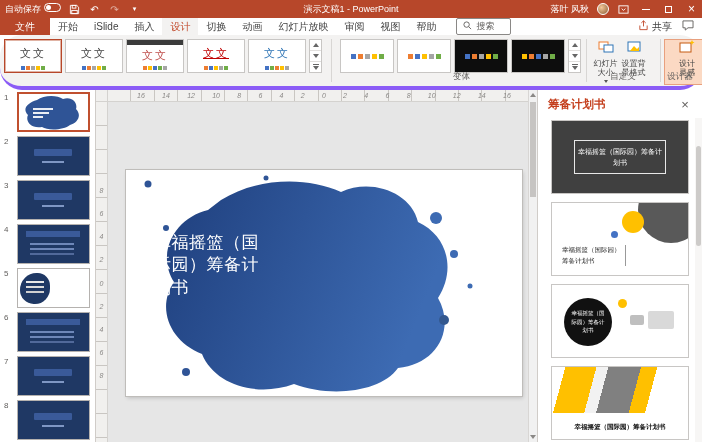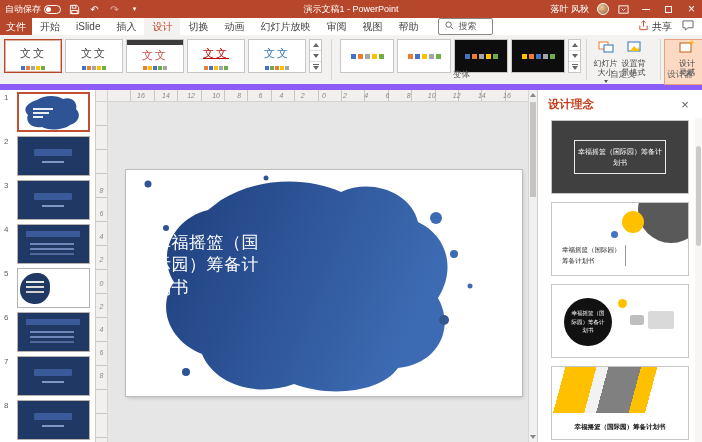--- a/index.html
+++ b/index.html
@@ -3,47 +3,47 @@
 <meta charset="utf-8">
 <style>
   * { margin:0; padding:0; box-sizing:border-box; }
   body { background:#888; }
   .app{position:relative;width:702px;height:442px;background:#fff;overflow:hidden;
        font-family:"Liberation Sans","DejaVu Sans",sans-serif;color:#333;}
 
   
   .titlebar{position:absolute;top:0;left:0;right:0;height:18px;background:#b7472a;
             display:flex;align-items:center;color:#fff;font-size:9px;padding:0 5px;gap:7px;}
-  .autosave{display:flex;align-items:center;gap:3px;}
+  .autosave{display:flex;align-items:flex-start;gap:3px;}
   .toggle{width:17px;height:9px;border:1px solid #fff;border-radius:5px;position:relative;}
   .toggle .knob{position:absolute;left:1px;top:1px;width:5px;height:5px;background:#fff;border-radius:50%;}
   .tb-icon{width:13px;height:13px;display:flex;align-items:center;justify-content:center;color:#fff;}
   .undo-glyph::before{content:"\21B6";font-size:10px;}
   .redo-glyph::before{content:"\21B7";font-size:10px;opacity:.55;}
   .qat-drop::before{content:"\25BE";font-size:7px;}
   .tb-title{position:absolute;left:50%;transform:translateX(-50%);white-space:nowrap;font-size:9px;}
   .tb-right{position:absolute;right:3px;top:0;height:18px;display:flex;align-items:center;gap:8px;}
   .avatar{width:12px;height:12px;border-radius:50%;background:radial-gradient(circle at 35% 35%,#f3c89a,#8a5a33);border:1px solid #fff;}
   .win-btn{width:15px;height:14px;display:flex;align-items:center;justify-content:center;}
   .min-glyph{width:8px;height:1px;background:#fff;}
   .max-glyph{width:7px;height:7px;border:1px solid #fff;}
   .close-glyph::before{content:"\00D7";font-size:12px;line-height:1;}
 
   
   .tabbar{position:absolute;top:18px;left:0;right:0;height:17px;background:#fff;display:flex;align-items:stretch;font-size:10px;}
-  .file-tab{background:#b7472a;color:#fff;padding:0 6px;display:flex;align-items:center;}
+  .file-tab{background:#b7472a;color:#fff;padding:0 15px;display:flex;align-items:center;}
   .tab{padding:0 8px;display:flex;align-items:center;color:#444;white-space:nowrap;}
   .tab.active{background:#f3f2f1;color:#c24a2c;}
   .search{margin-left:12px;align-self:center;display:flex;align-items:center;gap:4px;
           border:1px solid #8a8886;border-radius:2px;padding:1px 16px 1px 6px;color:#605e5c;background:#fff;font-size:9px;}
   .tab-right{margin-left:auto;display:flex;align-items:center;gap:10px;padding-right:8px;color:#444;}
   .share{display:flex;align-items:center;gap:3px;}
 
   
-  .ribbon{position:absolute;top:35px;left:0;right:0;height:55px;background:#f3f2f1;border-bottom:6px solid #8b5cf6;}
+  .ribbon{position:absolute;top:35px;left:0;right:0;height:55px;background:#f3f2f1;border-bottom:4px solid #8b5cf6;border-radius:22px;}
   .group-label{position:absolute;bottom:3px;font-size:8.5px;color:#605e5c;text-align:center;}
   .gl-themes{left:4px;width:322px;} .gl-variants{left:340px;width:243px;margin-top:25px;}
   .gl-custom{left:588px;width:70px;} .gl-designer{left:662px;width:36px;}
   .thumb{position:absolute;top:4px;width:58px;height:34px;background:#fff;border:1px solid #c8c6c4;}
   .thumb.sel{border:1px solid #b7472a;box-shadow:0 0 0 1px #e0b3a4 inset;}
   .thumb .tx{display:block;text-align:center;margin-top:6px;font-size:11px;letter-spacing:2px;color:#444;
              font-family:"Liberation Serif","DejaVu Serif",serif;}
   .thumb .topbar{position:absolute;top:0;left:0;right:0;height:5px;background:#3b3b3b;}
   .t3 .tx{margin-top:8px;color:#c0504d;} .t4 .tx{color:#c00000;text-decoration:underline;} .t5 .tx{color:#2e74b5;}
   .strip{position:absolute;left:0;right:0;bottom:2px;display:flex;gap:1px;justify-content:center;}
@@ -473,21 +473,21 @@
         <i class="vs-tri-up"></i>
       </span>
     <span class="vs-thumb"></span>
     <span class="vs-btn bottom">
         <i class="vs-tri-down"></i>
       </span>
   </div>
 
   <div class="design-panel">
     <div class="dp-header">
-      <span class="dp-title">设计理念</span>
+      <span class="dp-title">筹备计划书</span>
       <span class="dp-close"></span>
     </div>
 
     <div class="dcard dc1">
       <div class="c1box">幸福摇篮（国际园）筹备计划书</div>
     </div>
 
     <div class="dcard dc2">
       <span class="c2-gray"></span>
       <span class="c2-yellow"></span>

